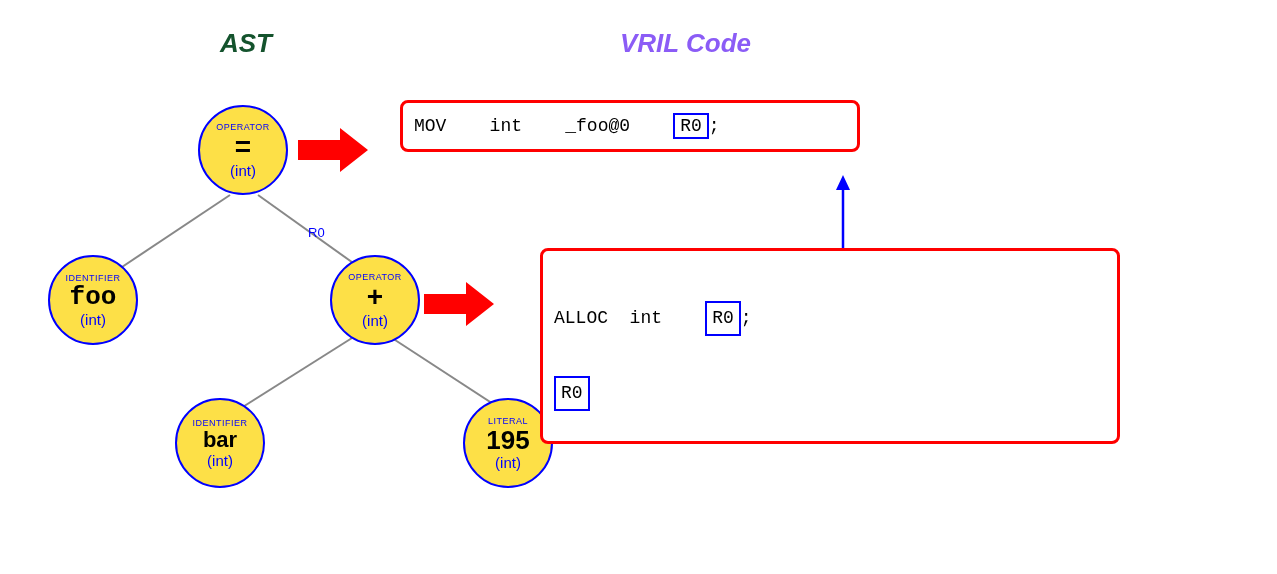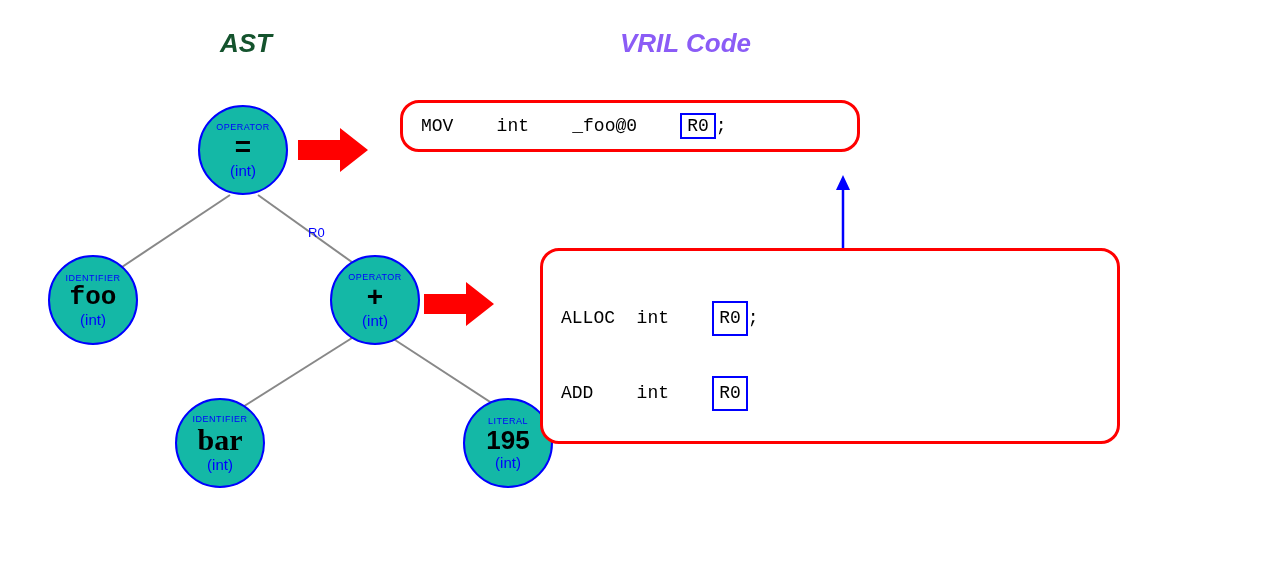--- a/index.html
+++ b/index.html
@@ -34,21 +34,21 @@
 
     
     .node {
       position: absolute;
       border-radius: 50%;
       border: 2px solid blue;
       display: flex;
       flex-direction: column;
       align-items: center;
       justify-content: center;
-      background: #14b8a6;
+      background: #fde047;
     }
 
     .node-label {
       font-size: 9px;
       color: blue;
       letter-spacing: 0.5px;
       text-transform: uppercase;
       margin-bottom: 1px;
     }
 
@@ -80,23 +80,23 @@
       position: absolute;
       display: flex;
       align-items: center;
       justify-content: center;
     }
 
     
     .vril-box {
       position: absolute;
       border: 3px solid red;
-      border-radius: 19px;
+      border-radius: 8px;
       background: white;
-      padding: 10px 18px;
+      padding: 10px 11px;
       font-family: 'Courier New', monospace;
       font-size: 18px;
     }
 
     .vril-box-top {
       top: 100px;
       left: 400px;
       width: 460px;
       display: flex;
       align-items: center;
@@ -168,21 +168,21 @@
 </div>
 
 <div class="node" style="width:90px;height:90px;left:330px;top:255px;">
   <span class="node-label">OPERATOR</span>
   <span class="node-main">+</span>
   <span class="node-type">(int)</span>
 </div>
 
 <div class="node" style="width:90px;height:90px;left:175px;top:398px;">
   <span class="node-label">IDENTIFIER</span>
-  <span class="node-main" style="font-size:30px;font-family:Liberation Serif, serif;">bar</span>
+  <span class="node-main" style="font-size:22px;">bar</span>
   <span class="node-type">(int)</span>
 </div>
 
 <div class="node" style="width:90px;height:90px;left:463px;top:398px;">
   <span class="node-label">LITERAL</span>
   <span class="node-main" style="font-size:26px;">195</span>
   <span class="node-type">(int)</span>
 </div>
 
 <div class="r0-label" style="left:308px;top:225px;">R0</div>
@@ -202,15 +202,15 @@
 
 <div class="vril-box vril-box-top">
   <span>MOV    int    _foo@0    </span><span class="reg-box">R0</span><span>;</span>
 </div>
 
 <div class="vril-box vril-box-bottom">
   <div class="vril-line">
     <span>ALLOC  int    </span><span class="reg-box">R0</span><span>;</span>
   </div>
   <div class="vril-line">
-    <span>ADD    int    </span><span class="reg-box">R0</span>
+    <span class="reg-box">R0</span>
   </div>
 </div>
 
 </body></html>

